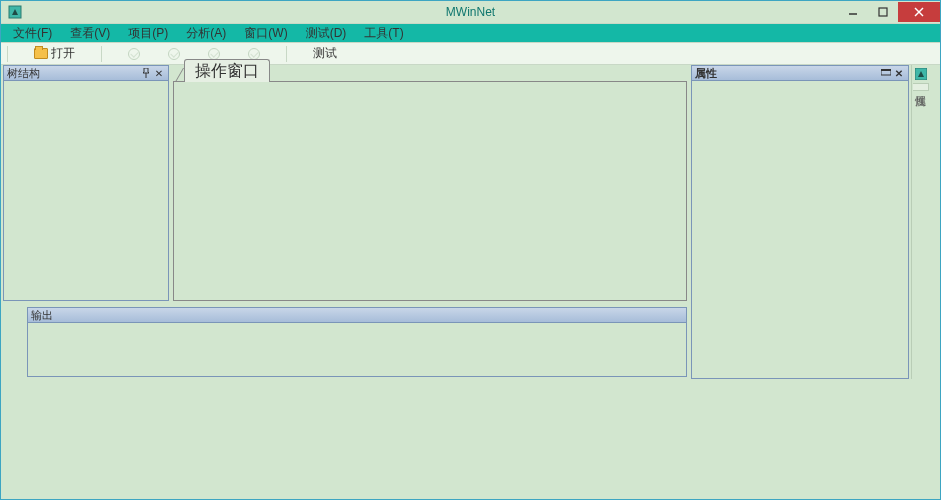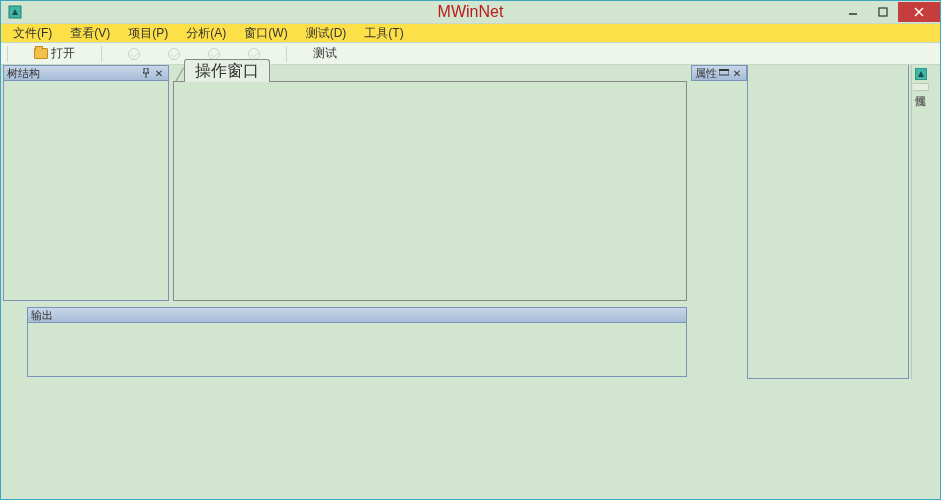--- a/index.html
+++ b/index.html
@@ -22,22 +22,22 @@
 .app-icon {
   width: 16px; height: 16px;
   margin-left: 6px;
   display: inline-flex;
   align-items: center; justify-content: center;
 }
 .title-text {
   position: absolute;
   left: 50%;
   transform: translateX(-50%);
-  font-size: 16px;
-  color: #b91c1c;
+  font-size: 12px;
+  color: #0f766e;
 }
 .win-controls {
   margin-left: auto;
   display: flex;
   height: 20px;
 }
 .win-btn {
   width: 30px;
   height: 20px;
   display: flex;
@@ -47,21 +47,21 @@
   color: #333;
   cursor: pointer;
 }
 .win-btn.close {
   background: #c63d3d;
   color: #fff;
   width: 42px;
 }
 .menubar {
   height: 20px;
-  background: #fde047;
+  background: #14b8a6;
   border-top: 1px solid #c8d8c6;
   border-bottom: 1px solid #c8d8c6;
   display: flex;
   align-items: center;
   padding: 0 4px;
   gap: 2px;
 }
 .menu-item {
   padding: 2px 8px;
   color: #333;
@@ -202,22 +202,23 @@
   border: 1px solid #888;
 }
 .output-panel {
   margin: 6px 4px 2px 2px;
   padding-left: 24px;
 }
 .output-panel .panel-body { height: 54px; }
 .right-col {
   width: 220px;
   display: flex;
-  flex-direction: row;
+  flex-direction: column;
   padding-right: 2px;
+  font-weight: bold;
 }
 .right-col .panel-body { flex: 1; }
 .gutter {
   width: 18px;
   background: #d2e6cf;
   display: flex;
   flex-direction: column;
   align-items: center;
   padding-top: 2px;
   gap: 2px;

